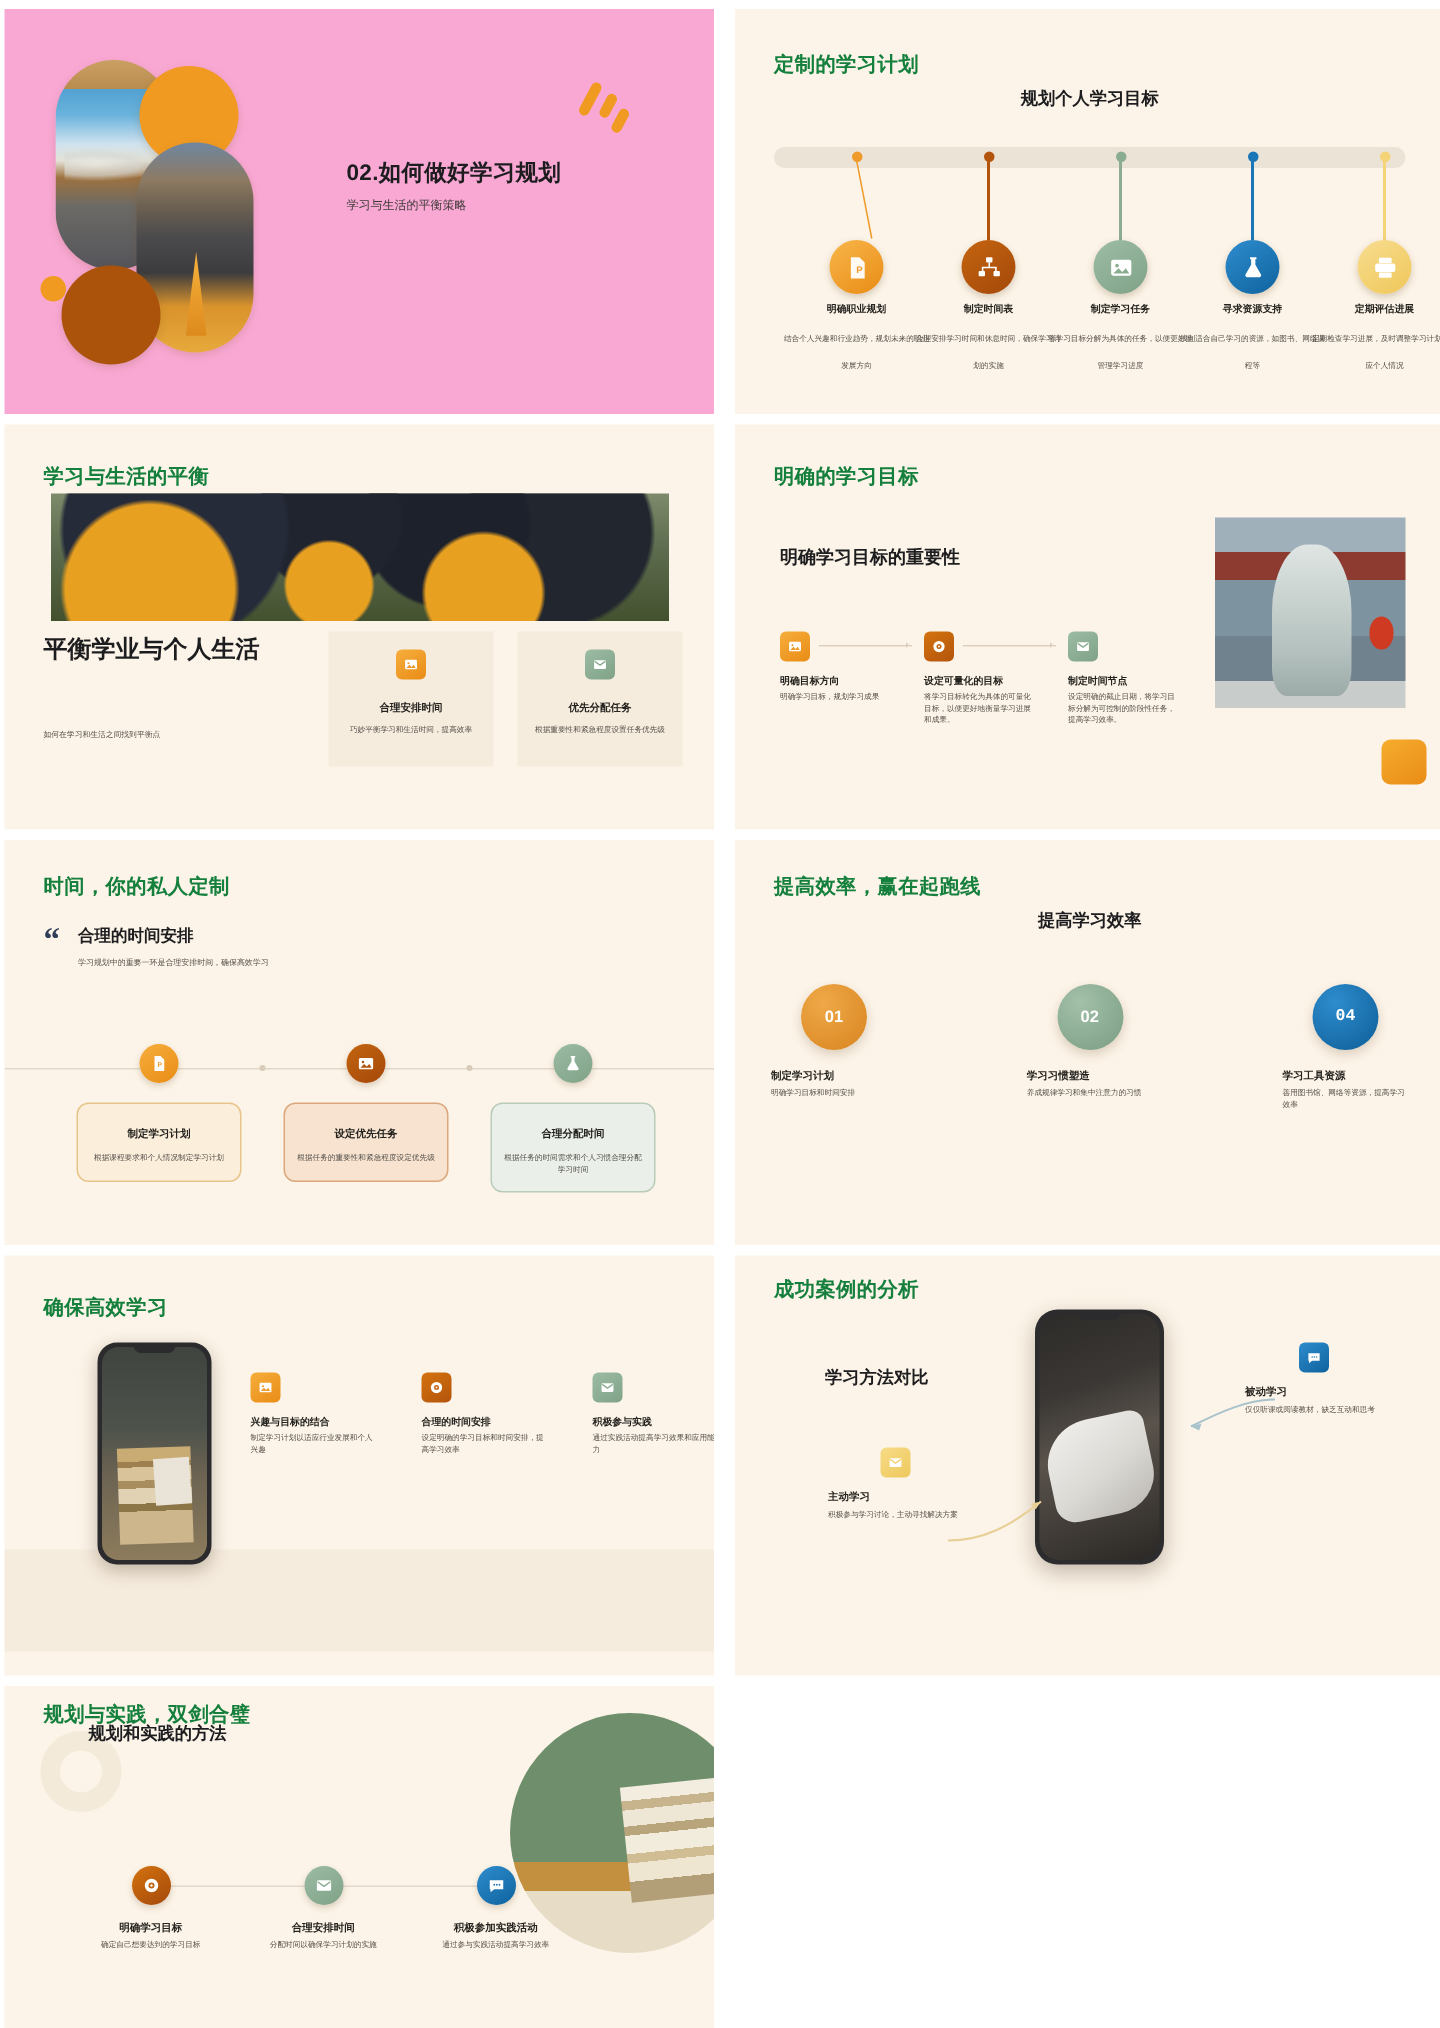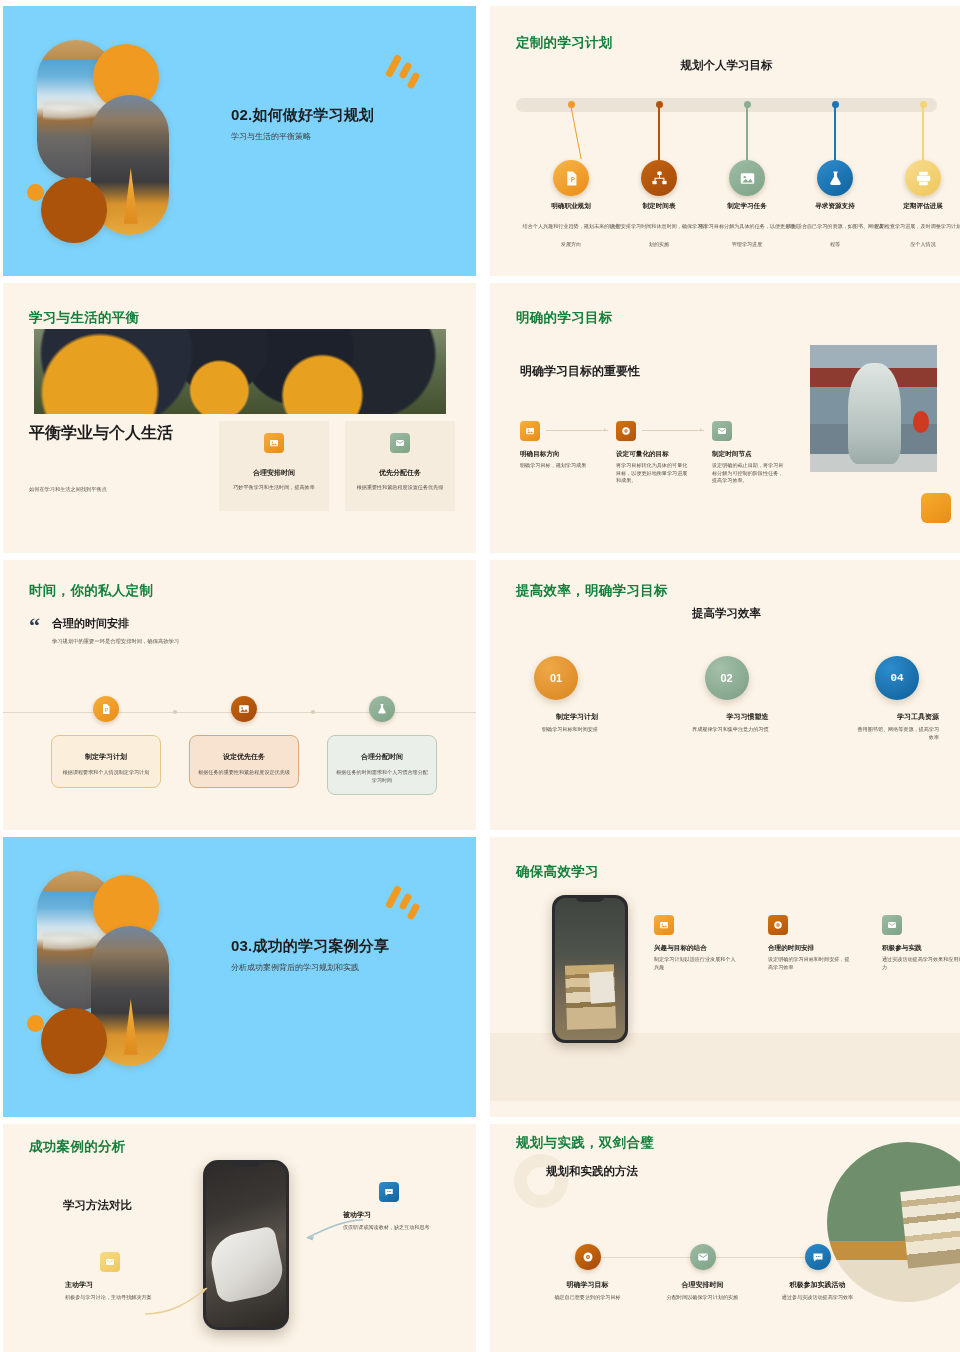--- a/index.html
+++ b/index.html
@@ -15,21 +15,21 @@
     grid-template-rows: 270px 270px 270px 280px 252px;
     column-gap: 14px;
     row-gap: 7px;
     padding: 6px 0 0 3px;
   }
   .slide {
     position: relative;
     overflow: hidden;
     background: #fcf4e8;
   }
-  .slide.cover { background: #7dd3fc; text-decoration: underline; }
+  .slide.cover { background: #f9a8d4; text-decoration: underline; }
 
   
   .s-title {
     font-size: 13.5px; font-weight: bold; color: #15803d;
     letter-spacing: .3px;
   }
   .s-sub-c {
     font-size: 11.5px; font-weight: bold; color: #1d1d1f; text-align:center;
   }
   .item-t { font-size: 6.6px; font-weight:bold; color:#25231f; }
@@ -187,21 +187,21 @@
   .s5-card{
     margin-top:13px; border-radius:8px; padding:9px 7px 10px; border:1px solid;
   }
   .s5-card .item-t{ font-size:7px;}
   .s5-card .item-d{ margin-top:6px;}
 
   
   .s6-title{ position:absolute; left:26px; top:22px; }
   .s6-sub{ position:absolute; left:0; right:0; top:46px; }
   .s6-row{ position:absolute; left:24px; right:24px; top:96px; display:flex; justify-content:space-between;}
-  .s6-item{ width:84px; text-align:right;}
+  .s6-item{ width:84px; text-align:left;}
   .s6-ball{
     width:44px; height:44px; border-radius:50%; margin:0 auto 12px;
     display:flex; align-items:center; justify-content:center;
     color:#fff; font-size:11px; font-weight:bold;
     box-shadow:0 3px 7px rgba(100,70,30,.22);
   }
   .s6-item .item-t{ display:block; margin-bottom:4px; font-size:7px;}
 
   
   .s7-title{ position:absolute; left:26px; top:26px; }
@@ -258,21 +258,21 @@
   .s9-right{ position:absolute; left:340px; top:58px; width:92px;}
   .s9-left .item-t, .s9-right .item-t{ display:block; margin:7px 0 4px; font-size:7px;}
   .curve{ position:absolute; }
 
   
   .s10-title{ position:absolute; left:26px; top:10px; }
   .ring{
     position:absolute; left:24px; top:30px; width:54px; height:54px; border-radius:50%;
     border:13px solid #f4ead9;
   }
-  .s10-h2{ position:absolute; left:56px; top:40px; font-size:11.5px; font-weight:bold; color:#1d1d1f;}
+  .s10-h2{ position:absolute; left:56px; top:24px; font-size:11.5px; font-weight:bold; color:#1d1d1f;}
   .s10-photo{
     position:absolute; right:-24px; top:18px; width:160px; height:160px; border-radius:50%;
     overflow:hidden;
     background:linear-gradient(180deg,#6f8f6c 0 62%, #c2903f 62% 74%, #e7dcc6 74% 100%);
   }
   .s10-photo:after{
     content:""; position:absolute; right:-4%; top:28%; width:56%; height:48%;
     background:linear-gradient(180deg,#f3ede0 0 12%, #c8b48c 12% 20%, #efe7d6 20% 34%, #b9a57c 34% 42%, #f2ecdd 42% 58%, #d0bd93 58% 66%, #efe6d2 66% 82%, #b39f77 82% 100%);
     transform:rotate(-6deg);
   }
@@ -524,60 +524,41 @@
         </span>
         <div class="s5-card" style="background:#eaf0e9;border-color:#b9ccb9;">
           <span class="item-t">合理分配时间</span>
           <div class="item-d">根据任务的时间需求和个人习惯合理分配学习时间</div>
         </div>
       </div>
     </div>
   </section>
 
   <section class="slide">
-    <div class="s6-title s-title">提高效率，明确学习目标</div>
+    <div class="s6-title s-title">提高效率，赢在起跑线</div>
     <div class="s6-sub s-sub-c">提高学习效率</div>
     <div class="s6-row">
       <div class="s6-item">
         <div class="s6-ball" style="background:radial-gradient(circle at 34% 28%,#efa848,#d8851f);">01</div>
         <span class="item-t">制定学习计划</span>
         <div class="item-d">明确学习目标和时间安排</div>
       </div>
       <div class="s6-item">
         <div class="s6-ball" style="background:radial-gradient(circle at 34% 28%,#a3c0a9,#7b9d84);">02</div>
         <span class="item-t">学习习惯塑造</span>
         <div class="item-d">养成规律学习和集中注意力的习惯</div>
       </div>
       <div class="s6-item">
         <div class="s6-ball" style="background:radial-gradient(circle at 34% 28%,#2e8ccd,#0d5e97);font-family:Liberation Mono, monospace;">04</div>
         <span class="item-t">学习工具资源</span>
         <div class="item-d">善用图书馆、网络等资源，提高学习效率</div>
       </div>
     </div>
   </section>
 
-  <section class="slide cover">
-    <div class="cover-art">
-      <div class="pill a"></div>
-      <div class="circ orange-big"></div>
-      <div class="circ brown-sm"></div>
-      <div class="pill b"></div>
-      <div class="circ brown-big"></div>
-      <div class="circ orange-sm"></div>
-    </div>
-    <div class="dashes">
-        <i></i>
-        <i></i>
-        <i></i>
-      </div>
-    <div class="cover-text">
-      <h1>03.成功的学习案例分享</h1>
-      <p>分析成功案例背后的学习规划和实践</p>
-    </div>
-  </section>
 
   <section class="slide">
     <div class="s7-title s-title">确保高效学习</div>
     <div class="s7-band"></div>
     <div class="phone">
       <div class="notch"></div>
       <div class="phone-scr"></div>
     </div>
     <div class="s7-items">
       <div class="s7-item">

